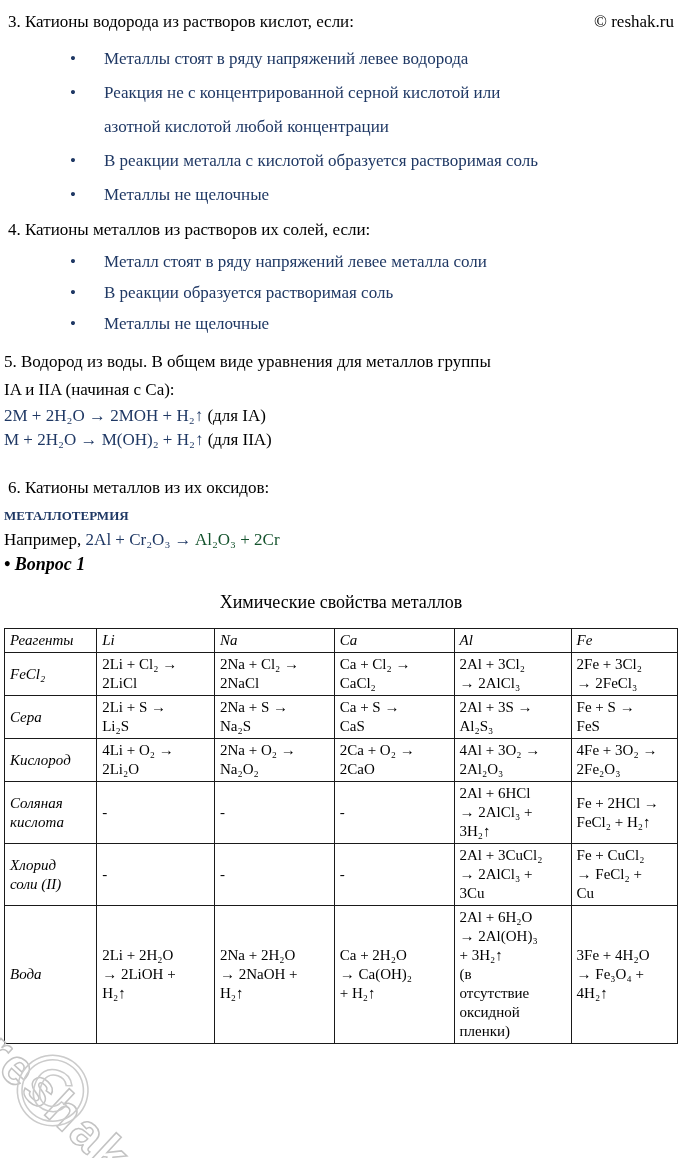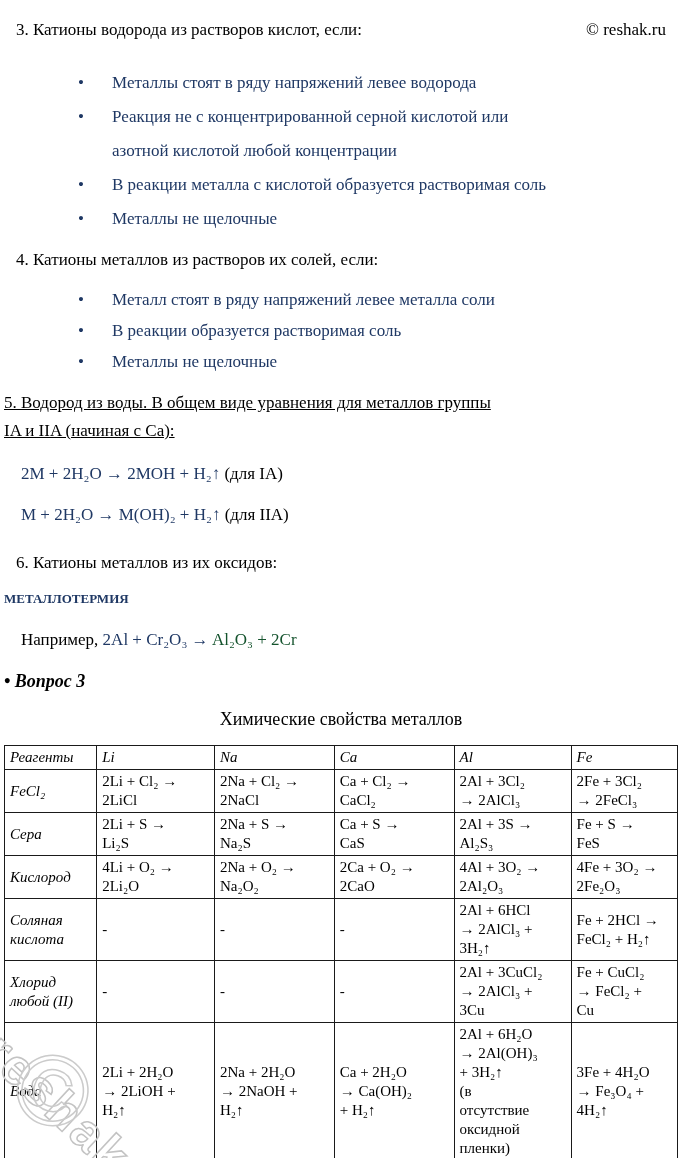--- a/index.html
+++ b/index.html
@@ -5,43 +5,43 @@
   html,body { margin:0; padding:0; background:#ffffff; }
   .page {
     position:relative; width:682px; height:1158px; overflow:hidden;
     background:#ffffff; color:#000000;
     font-family:"Liberation Serif","DejaVu Serif",serif;
   }
   .content { padding:0 4px; }
 
   .topline { display:flex; justify-content:space-between; align-items:flex-start;
              margin:6px 0 0 0; font-size:17px; line-height:24px; }
-  .hline   { font-size:17px; line-height:24px; margin:12px; }
+  .hline   { font-size:17px; line-height:24px; margin:4px; }
   .para    { font-size:17px; line-height:28px; margin:0; text-align:justify; white-space:pre-line; }
 
-  ul.blist { margin:12px; padding:0; list-style:none; }
+  ul.blist { margin:4px; padding:0; list-style:none; }
   ul.blist li { position:relative; padding-left:96px; color:#1f3864;
                 font-size:17px; line-height:34px; text-align:justify; white-space:pre-line; }
   ul.blist li::before { content:"\2022"; position:absolute; left:62px; top:0;
                         color:#1f3864; font-size:17px; }
   ul.blist.compact li { line-height:31px; }
 
   .m-list1 { margin-top:10px; }
   .m-s4h   { margin-top:6px; }
   .m-list2 { margin-top:12px; }
-  .m-s5    { margin-top:9px;text-decoration:underline; }
+  .m-s5    { margin-top:9px; }
   .m-eq1   { margin-top:7px; }
   .m-eq2   { margin-top:26px; }
   .m-s6    { margin-top:24px; }
   .m-met   { margin-top:14px; }
   .m-ex    { margin-top:20px; }
   .m-q     { margin-top:21px; }
   .m-title { margin-top:28px; }
 
-  .eqline { font-size:17px; line-height:24px; margin:17px; }
+  .eqline { font-size:17px; line-height:24px; margin:0; }
   .eq-navy { color:#1f3864; }
   .eq-blue { color:#14532d; }
   .metallo { font-size:13px; line-height:24px; margin:0; font-weight:bold; color:#1f3864; }
   .question { font-size:18px; line-height:24px; margin:0; font-weight:bold; font-style:italic; }
   .tbl-title { font-size:18px; line-height:24px; margin:14px; text-align:center; }
 
   table.chem { border-collapse:collapse; table-layout:fixed; width:100%;
                margin-top:13px; font-size:15px; }
   table.chem th, table.chem td {
     border:1.6px solid #1a1a1a; padding:2px 5px; vertical-align:middle;
@@ -95,21 +95,21 @@
     <p class="eqline m-eq1"><span class="eq-navy">2M + 2H₂O → 2MOH + H₂↑</span><span> (для IA)</span></p>
 
     <p class="eqline m-eq2"><span class="eq-navy">M + 2H₂O → M(OH)₂ + H₂↑</span><span> (для IIA)</span></p>
 
     <p class="hline m-s6">6. Катионы металлов из их оксидов:</p>
 
     <p class="metallo m-met">МЕТАЛЛОТЕРМИЯ</p>
 
     <p class="eqline m-ex"><span>Например, </span><span class="eq-navy">2Al + Cr₂O₃ → </span><span class="eq-blue">Al₂O₃ + 2Cr</span></p>
 
-    <p class="question m-q">• Вопрос 3</p>
+    <p class="question m-q">• Вопрос 1</p>
 
     <p class="tbl-title m-title">Химические свойства металлов</p>
 
     <table class="chem">
       <colgroup>
         <col style="width:13.7%">
           <col style="width:17.5%">
           <col style="width:17.8%">
         <col style="width:17.8%">
           <col style="width:17.4%">
@@ -172,21 +172,21 @@
           <td>-</td>
           <td>-</td>
           <td>2Al + 6HCl
 → 2AlCl₃ +
 3H₂↑</td>
           <td>Fe + 2HCl →
 FeCl₂ + H₂↑</td>
         </tr>
         <tr>
           <th class="rowlabel">Хлорид
-любой (II)</th>
+соли (II)</th>
           <td>-</td>
           <td>-</td>
           <td>-</td>
           <td>2Al + 3CuCl₂
 → 2AlCl₃ +
 3Cu</td>
           <td>Fe + CuCl₂
 → FeCl₂ +
 Cu</td>
         </tr>

